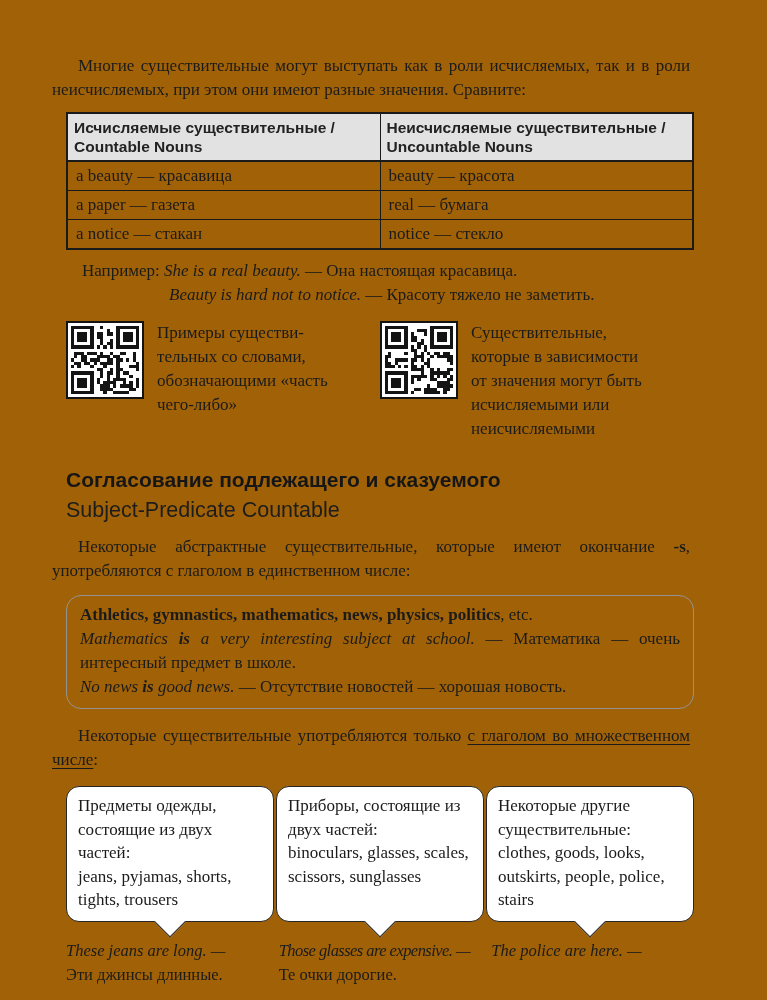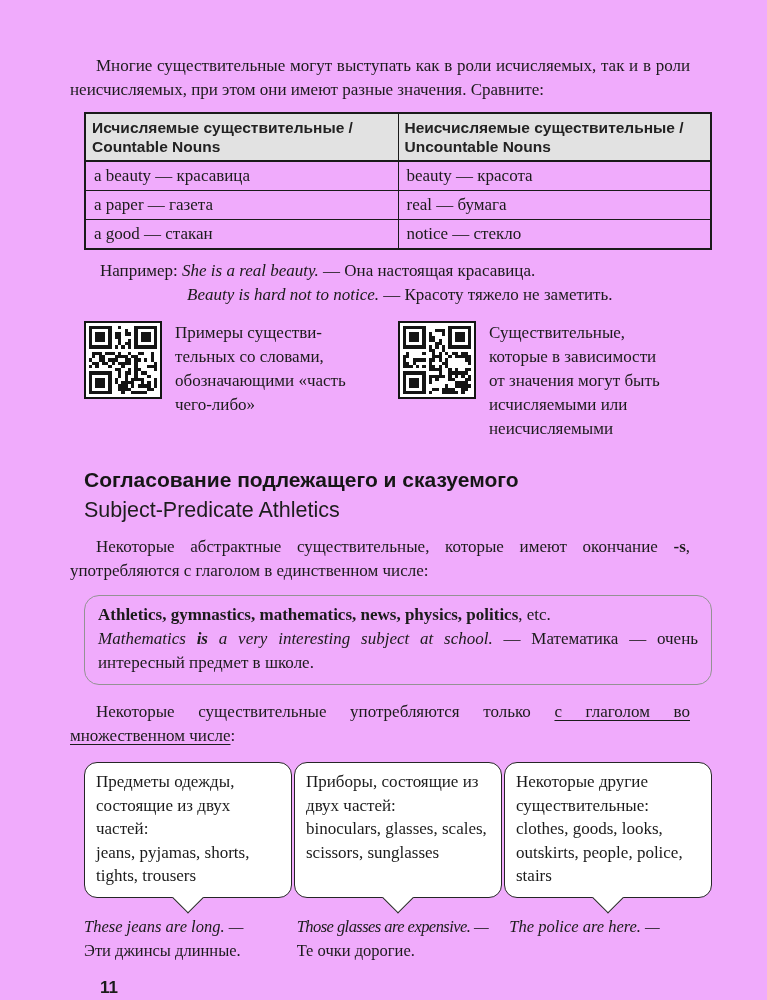--- a/index.html
+++ b/index.html
@@ -1,22 +1,22 @@
 <!DOCTYPE html>
 <html><head>
 <meta charset="utf-8">
 <style>
   html,body{margin:0;padding:0;background:#9aa0a6;}
   .page{
     position:relative;
     width:767px;height:1000px;
     margin:0 auto;
-    background:#f0abfc;
+    background:#a16207;
     box-sizing:border-box;
-    padding:54px 77px 0 70px;
+    padding:54px 77px 0 52px;
     color:#1b1b1b;
     font-family:"Liberation Serif", serif;
     font-size:17px;
     line-height:24px;
     overflow:hidden;
   }
   .para{ text-align:justify; text-indent:26px; margin:0; }
 
   
   table.cmp{
@@ -146,21 +146,21 @@
     </tr>
     <tr>
       <td>a beauty — красавица</td>
       <td>beauty — красота</td>
     </tr>
     <tr>
       <td>a paper — газета</td>
       <td>real — бумага</td>
     </tr>
     <tr>
-      <td>a good — стакан</td>
+      <td>a notice — стакан</td>
       <td>notice — стекло</td>
     </tr>
   </tbody>
     </table>
 
   <div class="ex-note">
     <div><span>Например:</span> <i>She is a real beauty.</i><span> — Она настоящая красавица.</span></div>
     <div class="l2"><i>Beauty is hard not to notice.</i><span> — Красоту тяжело не заметить.</span></div>
   </div>
 
@@ -441,27 +441,28 @@
         </div>
       <div class="qr-caption">Существительные,
 которые в зависимости
 от значения могут быть
 исчисляемыми или
 неисчисляемыми</div>
     </div>
   </div>
 
   <h1 class="sec-ru">Согласование подлежащего и сказуемого</h1>
-  <h2 class="sec-en">Subject-Predicate Athletics</h2>
+  <h2 class="sec-en">Subject-Predicate Countable</h2>
 
   <p class="para after-heading"><span>Некоторые абстрактные существительные, которые имеют окончание </span><b>-s</b><span>, употребляются с глаголом в единственном числе:</span></p>
 
   <div class="rules-box">
     <p><b>Athletics, gymnastics, mathematics, news, physics, politics</b><span>, etc.</span></p>
     <p><i><span>Mathematics </span><b class="verb">is</b><span> a very interesting subject at school.</span></i><span> — Математика — очень интересный предмет в школе.</span></p>
+    <p><i><span>No news </span><b class="verb">is</b><span> good news.</span></i><span> — Отсутствие новостей — хорошая новость.</span></p>
   </div>
 
   <p class="para" style="margin-top:15px;"><span>Некоторые существительные употребляются только </span><span class="underlined">с глаголом во множественном числе</span><span>:</span></p>
 
   <div class="bubble-row">
     <div class="bubble">
       <div>Предметы одежды, состоящие из двух частей:</div>
       <div>jeans, pyjamas, shorts, tights, trousers</div>
       <div class="tail"></div>
     </div>

